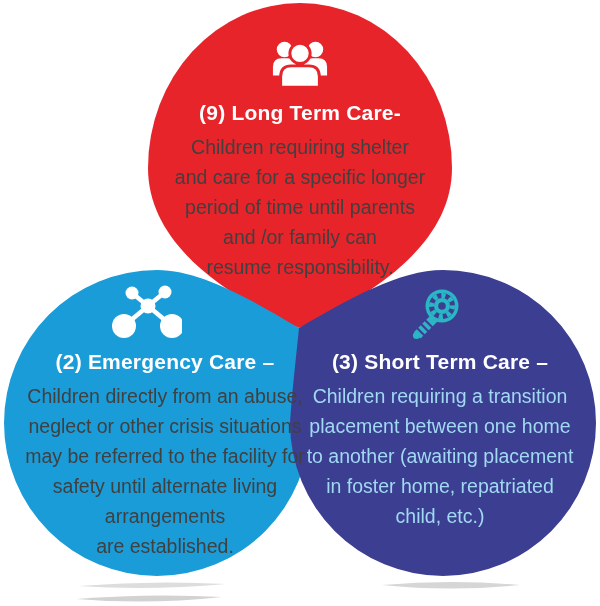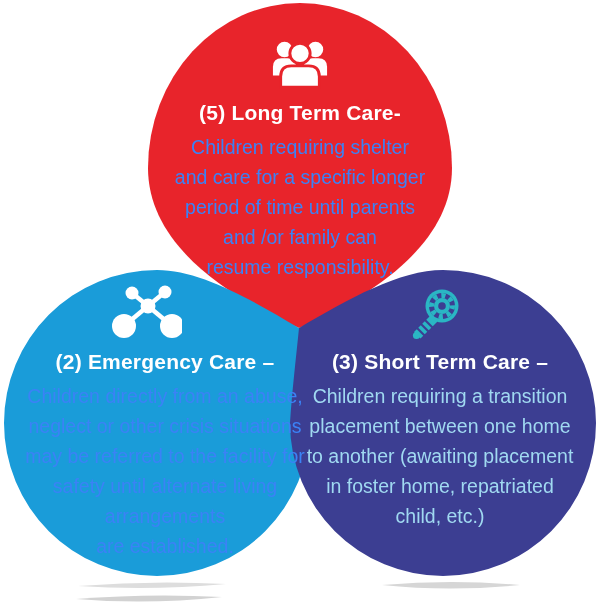--- a/index.html
+++ b/index.html
@@ -16,21 +16,21 @@
   .tb .title{
     font-weight:bold;
     font-size:21px;
     letter-spacing:.2px;
     color:#ffffff;
     margin-bottom:7px;
   }
   .tb .body{
     font-size:19.5px;
     line-height:30px;
-    color:#3b82f6;
+    color:#404040;
     white-space:pre-line;
   }
   .tb.purple .body{color:#a0d9f1;}
 </style>
 </head>
 <body>
 
 <div class="canvas">
 
   <svg class="shapes" viewBox="0 0 600 606">
@@ -78,21 +78,21 @@
       <line x1="16.5" y1="39.5" x2="24.5" y2="47.5"></line>
       <line x1="20.5" y1="35.5" x2="28.5" y2="43.5"></line>
     </g>
     <circle cx="38" cy="22" r="13" fill="#3c3e92"></circle>
     <circle cx="38" cy="22" r="10.5" fill="none" stroke="#2ab6c4" stroke-width="5" stroke-dasharray="4.1 4.15" stroke-dashoffset="1"></circle>
     <circle cx="38" cy="22" r="8" fill="#2ab6c4"></circle>
     <circle cx="38" cy="22" r="3.8" fill="#3c3e92"></circle>
   </svg>
 
   <div class="tb red" style="left:100px;top:101px;width:400px;">
-    <div class="title">(5) Long Term Care-</div>
+    <div class="title">(9) Long Term Care-</div>
     <div class="body">Children requiring shelter
 and care for a specific longer
 period of time until parents
 and /or family can
 resume responsibility.</div>
   </div>
 
   <div class="tb blue" style="left:-20px;top:350px;width:370px;">
     <div class="title">(2) Emergency Care –</div>
     <div class="body">Children directly from an abuse,

